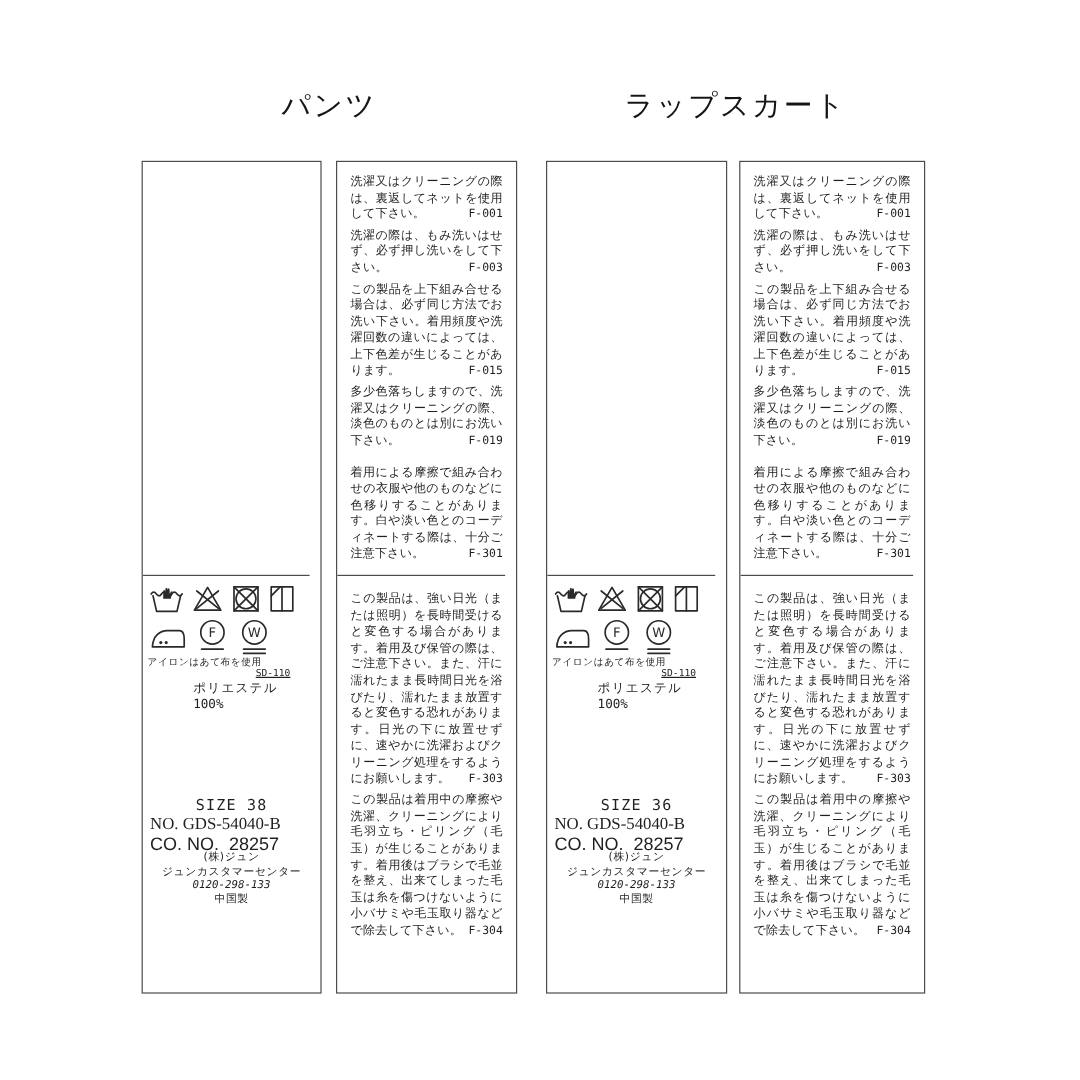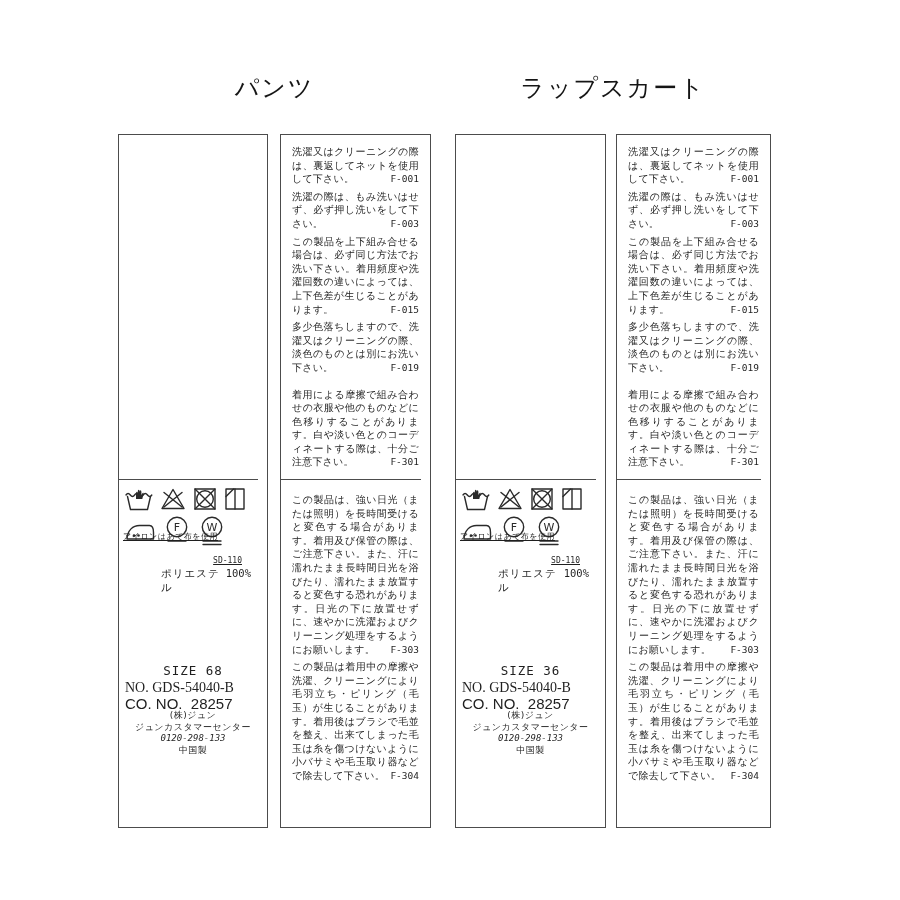--- a/index.html
+++ b/index.html
@@ -42,25 +42,25 @@
   .para .code{
     float:right;font-family:"DejaVu Sans Mono",monospace;
     font-size:9.5px;letter-spacing:0;
   }
   .para.gap{margin-top:13px;}
 
   
   .sym-row1{position:absolute;top:351px;left:5px;display:flex;gap:5px;align-items:flex-start;}
   .sym-row2{position:absolute;top:380px;left:6px;display:flex;gap:9px;align-items:flex-start;}
   .care-symbol{display:block;}
-  .iron-note{position:absolute;top:396px;left:4px;font-size:8px;letter-spacing:0.5px;text-decoration:underline;}
+  .iron-note{position:absolute;top:411px;left:4px;font-size:8px;letter-spacing:0.5px;}
   .fabric-code{position:absolute;top:421px;right:25px;font-size:8px;font-family:"DejaVu Sans Mono",monospace;text-decoration:underline;}
   .material-row{
     position:absolute;top:432px;left:42px;right:16px;
-    display:flex;justify-content:space-between;font-size:10.5px;letter-spacing:1px;
+    display:flex;justify-content:space-between;font-size:10.5px;letter-spacing:1px;flex-direction:column;
   }
   .material-pct{font-family:"DejaVu Sans Mono",monospace;letter-spacing:0;}
 
   .size-line{
     position:absolute;top:528px;left:0;right:0;text-align:center;
     font-family:"DejaVu Sans Mono",monospace;font-size:12.5px;letter-spacing:1px;
   }
   .item-no{
     position:absolute;top:545px;left:6px;
     font-family:Liberation Serif, serif;font-size:14px;white-space:pre;
@@ -154,21 +154,21 @@
       <svg class="care-symbol" width="26" height="32">
           <use href="#sym-wetclean-w"></use>
         </svg>
     </div>
     <div class="iron-note">アイロンはあて布を使用</div>
     <div class="fabric-code">SD-110</div>
     <div class="material-row">
       <span>ポリエステル</span>
       <span class="material-pct">100%</span>
     </div>
-    <div class="size-line">SIZE 68</div>
+    <div class="size-line">SIZE 38</div>
     <div class="item-no">NO. GDS-54040-B</div>
     <div class="co-no">CO. NO.  28257</div>
     <div class="company-block">
       <div>(株)ジュン</div>
       <div>ジュンカスタマーセンター</div>
       <div class="phone">0120-298-133</div>
       <div>中国製</div>
     </div>
   </div>
 

